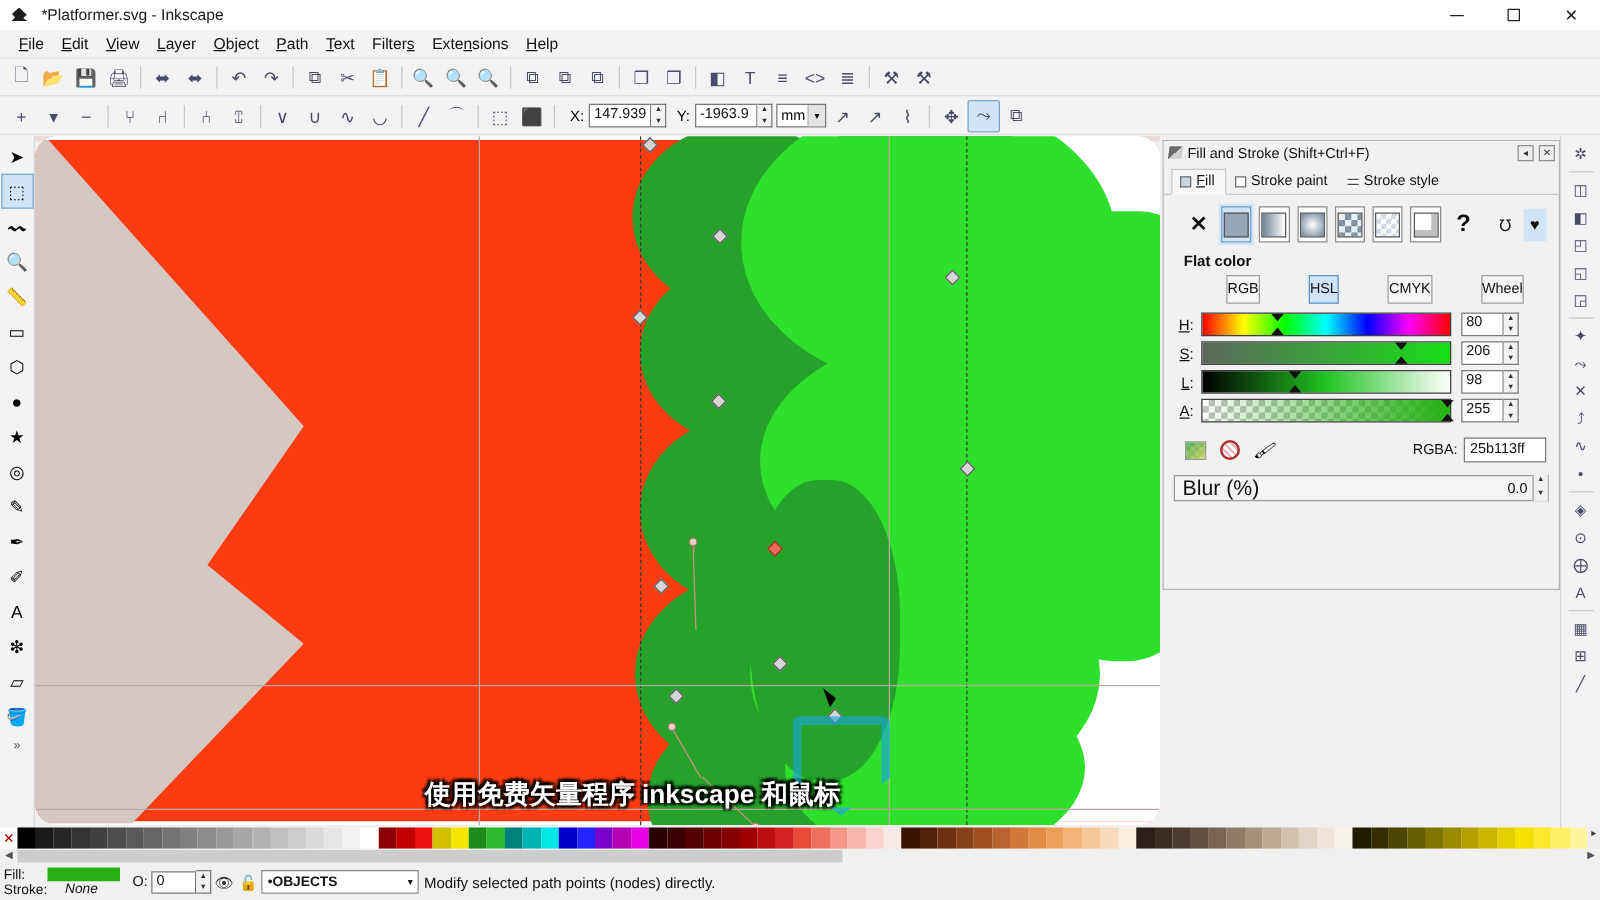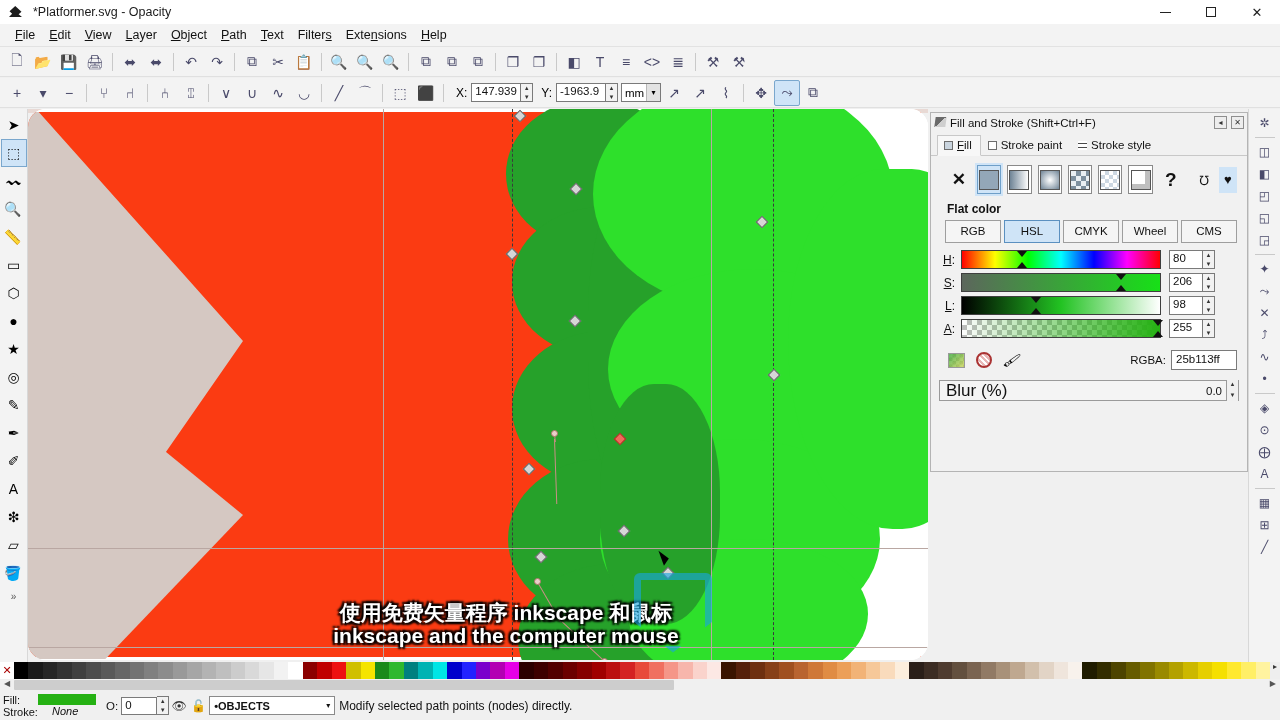--- a/index.html
+++ b/index.html
@@ -189,22 +189,22 @@
       background-size: 8px 8px; background-position: 0 0,4px 4px; }
   .unksw { background: #fff; box-shadow: inset -5px -5px 0 #bfbfbf; }
   .xmark { font-size: 17px; font-weight: bold; color: #111; }
   .qmark { font-size: 19px; font-weight: bold; color: #111; }
   .fr-btn { width: 22px; height: 26px; display: flex; align-items: center; justify-content: center;
             font-size: 13px; color: #111; }
   .fr-btn.on { background: #cfe4f7; }
 
   .flatlabel { padding: 2px 0 4px 16px; font-size: 12px; font-weight: bold; color: #111; }
   .modes { display: flex; gap: 3px; padding: 0 10px 0 14px; }
-  .mode { flex: 1; text-align: center; padding: 4px 0 5px; font-size: 11.5px;
-          border: 1px solid #9e9e9e; background: #f5f5f5; color: #111; }
+  .mode { flex: 1; padding: 4px 0 5px; font-size: 11.5px;
+          border: 1px solid #9e9e9e; background: #f5f5f5; color: #111; margin-left: 36px; }
   .mode.on { background: #cfe4f7; border-color: #5b90c0; }
 
   .sliders { padding: 7px 10px 0 10px; }
   .srow { display: flex; align-items: center; margin-bottom: 4px; }
   .slabel { width: 20px; font-size: 12px; color: #111; text-align: right; padding-right: 6px; }
   .slabel u { text-decoration: underline; }
   .strack { position: relative; width: 200px; height: 19px; border: 1px solid #3f3f3f; }
   .strack .mk { position: absolute; width: 0; height: 0; border-left: 5px solid transparent;
                 border-right: 5px solid transparent; }
   .strack .mk.top { top: 0; border-top: 6px solid #111; }
@@ -310,21 +310,21 @@
 </style>
 </head>
 <body>
 
 <div id="app">
 
   <div class="titlebar">
     <div class="appicon">
         <div class="sw"></div>
       </div>
-    <div class="ttl">*Platformer.svg - Opacity</div>
+    <div class="ttl">*Platformer.svg - Inkscape</div>
     <div class="winbtns">
       <div class="winbtn">
           <div class="min"></div>
         </div>
       <div class="winbtn">
           <div class="max"></div>
         </div>
       <div class="winbtn close">
         <span>✕</span>
       </div>
@@ -631,21 +631,20 @@
       <div class="handle-line" style="left:510px;top:473px;width:46px;transform:rotate(60deg);"></div>
       <div class="handle-dot" style="left:510px;top:473px;"></div>
       <div class="handle-line" style="left:534px;top:512px;width:60px;transform:rotate(43deg);"></div>
       <div class="handle-dot" style="left:577px;top:553px;"></div>
       <div class="node sel" style="left:592px;top:330px;"></div>
 
       <div class="cursor-arrow" style="left:633px;top:440px;"></div>
 
       <div class="subs" id="subs">
           <div>使用免费矢量程序 inkscape 和鼠标</div>
-          <div>inkscape and the computer mouse</div>
         </div>
       <div class="watermark">
         <div class="wm-shield">
             <div class="sh"></div>
           </div>
       </div>
       <div class="wm-cn" style="left:660px;top:630px;">人人素材</div>
     </div>
   </div>
 

